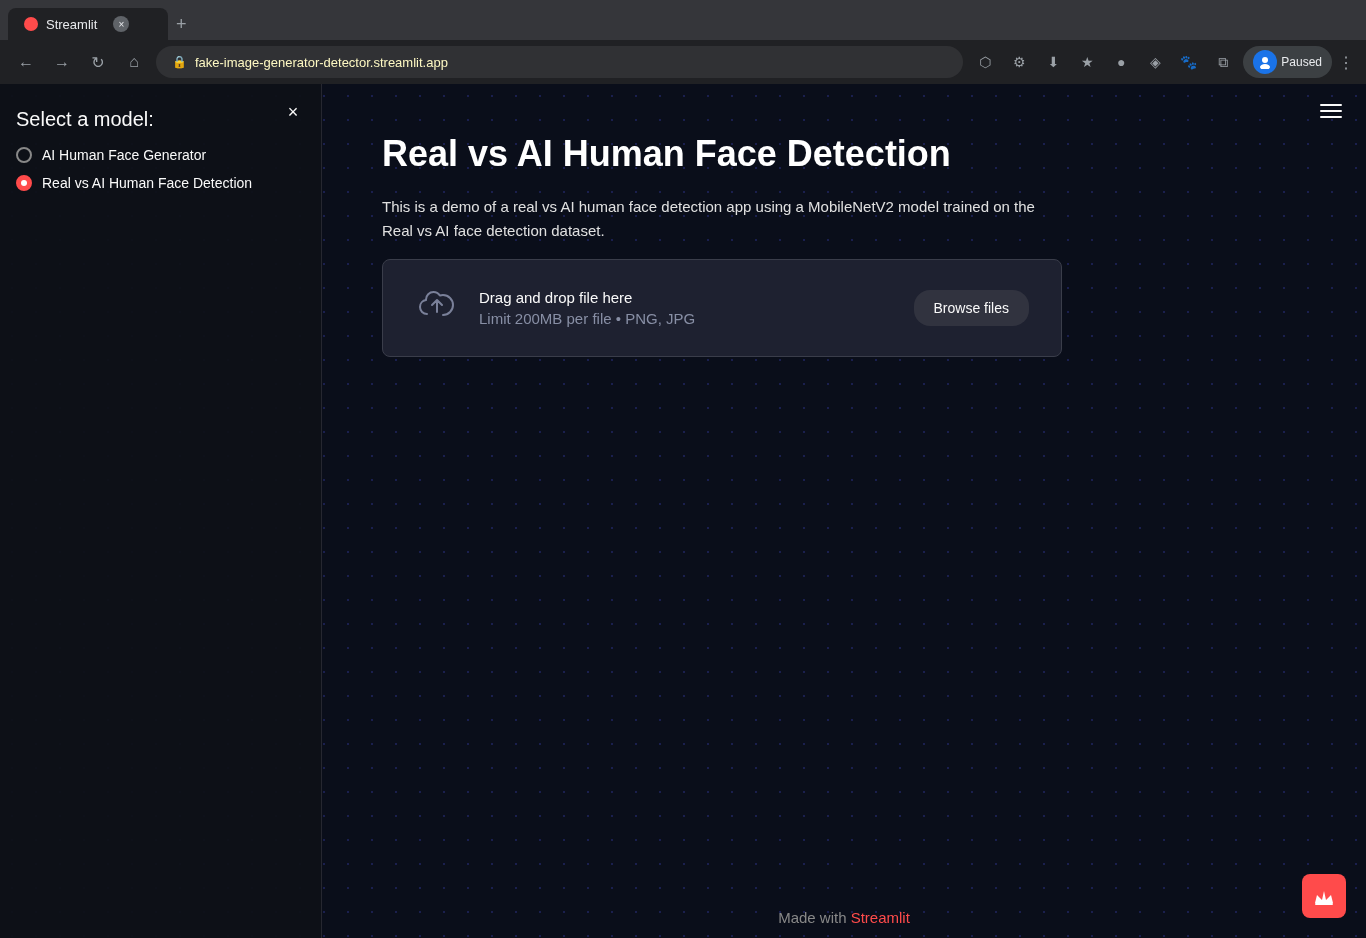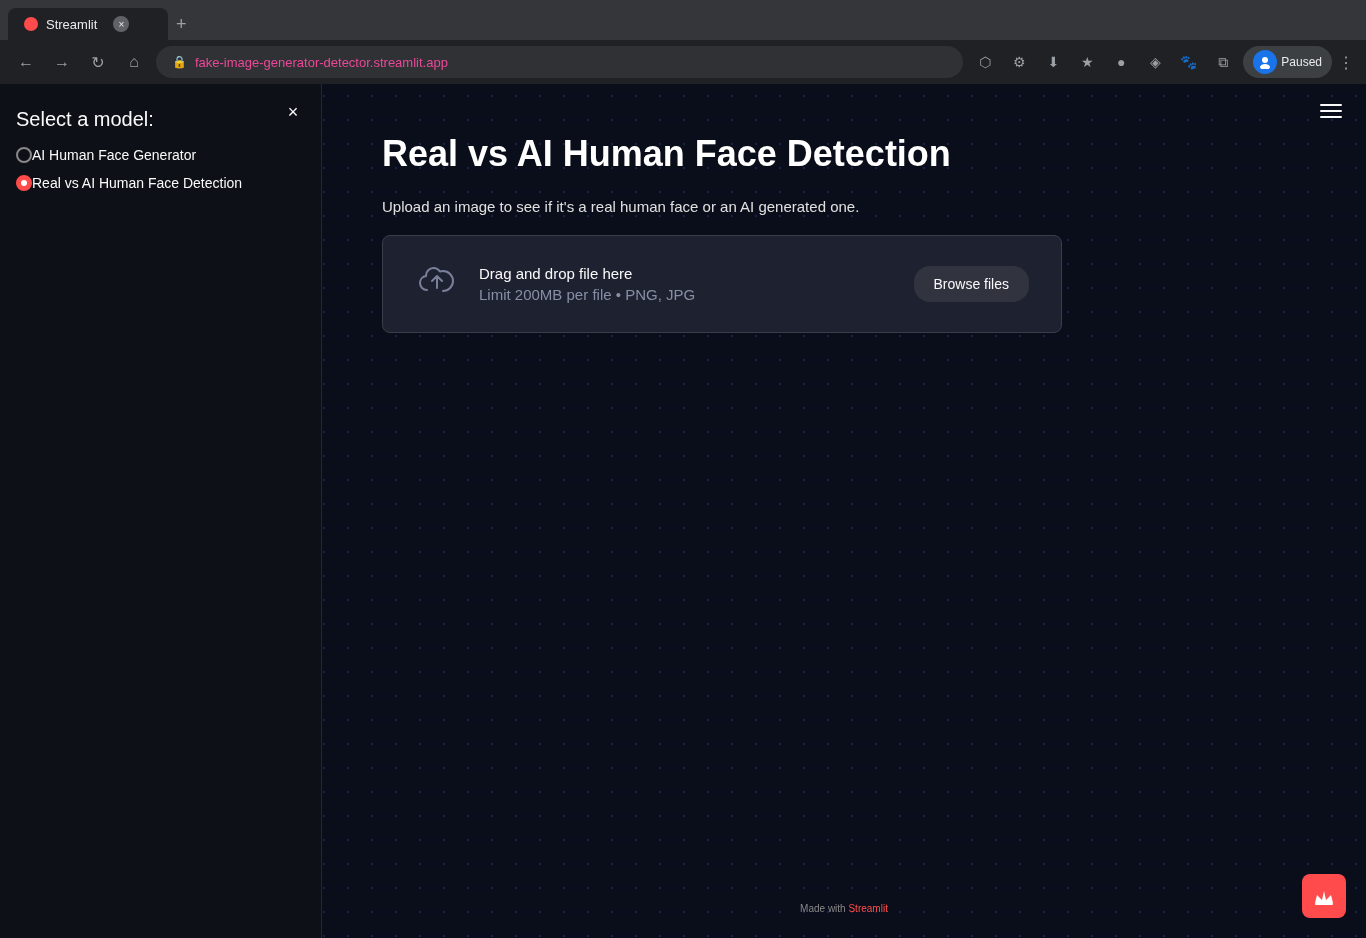--- a/index.html
+++ b/index.html
@@ -63,21 +63,21 @@
       flex: 1;
       background: #303134;
       border-radius: 20px;
       padding: 6px 16px;
       display: flex;
       align-items: center;
       gap: 8px;
       height: 32px;
     }
     .lock-icon { color: #9aa0a6; font-size: 12px; }
-    .address-text { color: #ec4899; font-size: 13px; }
+    .address-text { color: #fef9c3; font-size: 13px; }
     .nav-icons {
       display: flex; align-items: center; gap: 6px;
     }
     .nav-icon-btn {
       width: 28px; height: 28px;
       border-radius: 50%;
       display: flex; align-items: center; justify-content: center;
       color: #9aa0a6; font-size: 14px; cursor: pointer;
     }
     .paused-btn {
@@ -136,21 +136,21 @@
     .model-select-label {
       color: #fafafa;
       font-size: 20px;
       font-weight: 500;
       margin-bottom: 16px;
       margin-top: 8px;
     }
     .radio-option {
       display: flex;
       align-items: center;
-      gap: 0;
+      gap: 10px;
       margin-bottom: 12px;
       cursor: pointer;
     }
     .radio-circle {
       width: 16px; height: 16px;
       border-radius: 50%;
       border: 2px solid #888;
       display: flex; align-items: center; justify-content: center;
       flex-shrink: 0;
     }
@@ -232,25 +232,25 @@
       padding: 10px 20px;
       font-size: 14px;
       font-weight: 500;
       cursor: pointer;
       white-space: nowrap;
     }
 
     
     .app-footer {
       position: absolute;
-      bottom: 24px;
+      bottom: 12px;
       left: 50%;
       transform: translateX(-50%);
       color: #888;
-      font-size: 10px;
+      font-size: 15px;
     }
     .app-footer a { color: #ff4b4b; text-decoration: none; }
 
     
     .hamburger-menu {
       position: absolute;
       top: 16px;
       right: 20px;
       color: #fafafa;
       font-size: 20px;
@@ -350,21 +350,21 @@
   <div class="main-content">
 
     <div class="hamburger-menu">
       <div class="hamburger-line"></div>
       <div class="hamburger-line"></div>
       <div class="hamburger-line"></div>
     </div>
 
     <h1 class="page-title">Real vs AI Human Face Detection</h1>
 
-    <p class="description">Upload an image to see if it's a real human face or an AI generated one.</p>
+    <p class="description">This is a demo of a real vs AI human face detection app using a MobileNetV2 model trained on the Real vs AI face detection dataset.</p>
 
 
     <div class="upload-area">
       <div class="upload-left">
         <div class="cloud-icon">
           <svg width="44" height="40" viewBox="0 0 44 40" fill="none" xmlns="http://www.w3.org/2000/svg">
             <path d="M22 28V16M22 16L17 21M22 16L27 21" stroke="#7a8099" stroke-width="2" stroke-linecap="round" stroke-linejoin="round"></path>
             <path d="M12 30C8.13 30 5 26.87 5 23C5 19.46 7.61 16.53 11.05 16.05C11.02 15.87 11 15.69 11 15.5C11 11.36 14.36 8 18.5 8C21.17 8 23.5 9.38 24.85 11.46C25.82 11.17 26.89 11 28 11C33.52 11 38 15.48 38 21C38 26.52 33.52 31 28 31" stroke="#7a8099" stroke-width="2" stroke-linecap="round" stroke-linejoin="round"></path>
           </svg>
         </div>

